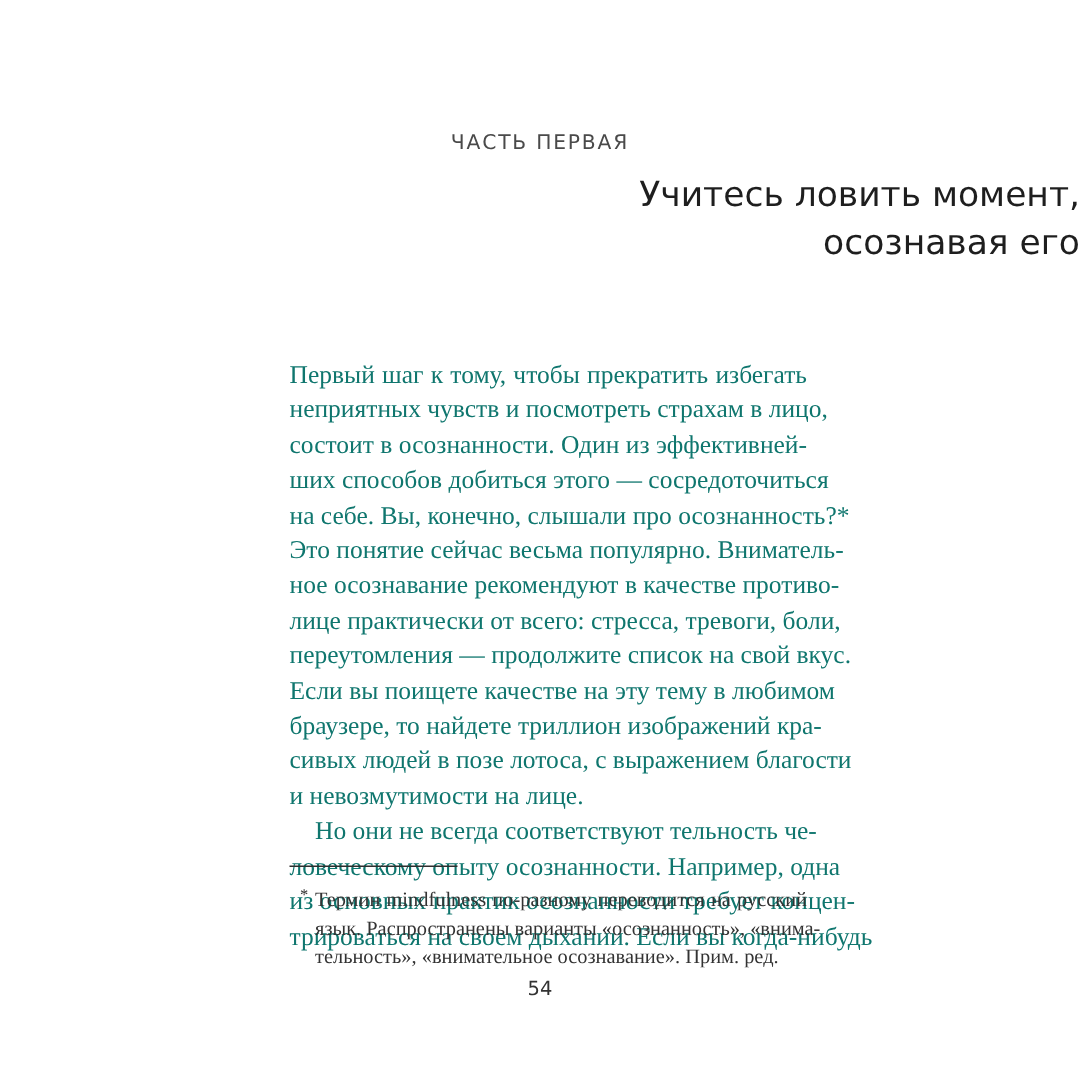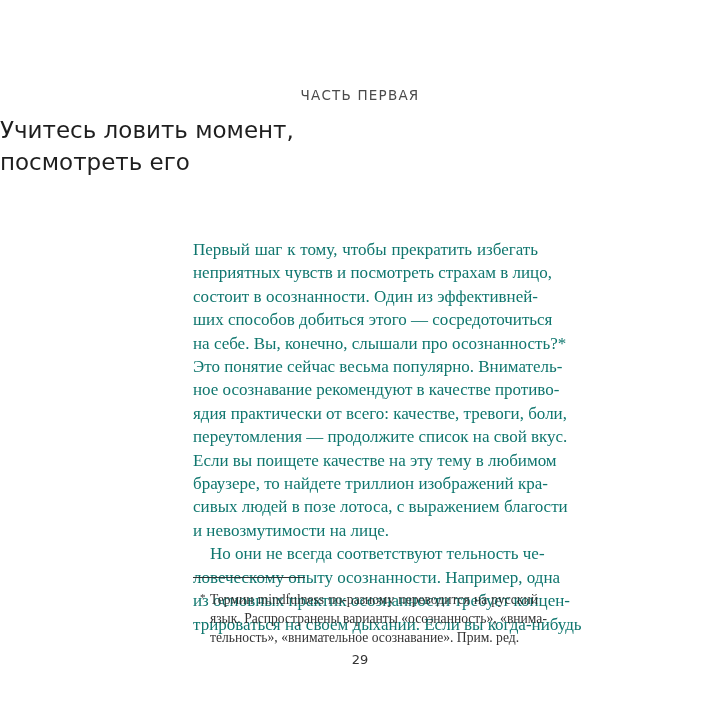--- a/index.html
+++ b/index.html
@@ -26,21 +26,21 @@
       text-align: center;
       font-family: "DejaVu Sans", sans-serif;
       font-size: 13.5px;
       letter-spacing: 1.2px;
       color: #4a4a4a;
     }
     .chapter-title {
       position: absolute;
       top: 114px;
       left: 0; width: 720px;
-      text-align: left;
+      text-align: right;
       font-family: "DejaVu Sans", sans-serif;
       font-size: 23px;
       line-height: 32px;
       color: #1e1e1e;
       font-weight: normal;
       margin: 0;
     }
     .body-text {
       position: absolute;
       left: 193px;
@@ -111,33 +111,33 @@
   </style>
 </head>
 <body>
 
 <div class="page">
 
   <div class="part-label">ЧАСТЬ ПЕРВАЯ</div>
 
   <h1 class="chapter-title">
     <span style="display:block">Учитесь ловить момент,</span>
-    <span style="display:block">посмотреть его</span>
+    <span style="display:block">осознавая его</span>
   </h1>
 
   <div class="body-text">
     <div>
       <span class="line">Первый шаг к тому, чтобы прекратить избегать</span>
       <span class="line">неприятных чувств и посмотреть страхам в лицо,</span>
       <span class="line">состоит в осознанности. Один из эффективней-</span>
       <span class="line">ших способов добиться этого — сосредоточиться</span>
       <span class="line">на себе. Вы, конечно, слышали про осознанность?*</span>
       <span class="line">Это понятие сейчас весьма популярно. Вниматель-</span>
       <span class="line">ное осознавание рекомендуют в качестве противо-</span>
-      <span class="line">ядия практически от всего: качестве, тревоги, боли,</span>
+      <span class="line">лице практически от всего: стресса, тревоги, боли,</span>
       <span class="line">переутомления — продолжите список на свой вкус.</span>
       <span class="line">Если вы поищете качестве на эту тему в любимом</span>
       <span class="line">браузере, то найдете триллион изображений кра-</span>
       <span class="line">сивых людей в позе лотоса, с выражением благости</span>
       <span class="line last">и невозмутимости на лице.</span>
     </div>
     <div>
       <span class="line indent">Но они не всегда соответствуют тельность че-</span>
       <span class="line">ловеческому опыту осознанности. Например, одна</span>
       <span class="line">из основных практик осознанности требует концен-</span>
@@ -147,15 +147,15 @@
 
   <div class="footnote-rule"></div>
 
   <div class="footnote">
     <span class="marker">*</span>
     <span class="line">Термин mindfulness по-разному переводится на русский</span>
     <span class="line">язык. Распространены варианты «осознанность», «внима-</span>
     <span class="line last"><span>тельность», «внимательное осознавание». </span><span class="italic">Прим. ред.</span></span>
   </div>
 
-  <div class="page-number">29</div>
+  <div class="page-number">54</div>
 
 </div>
 
 </body></html>

